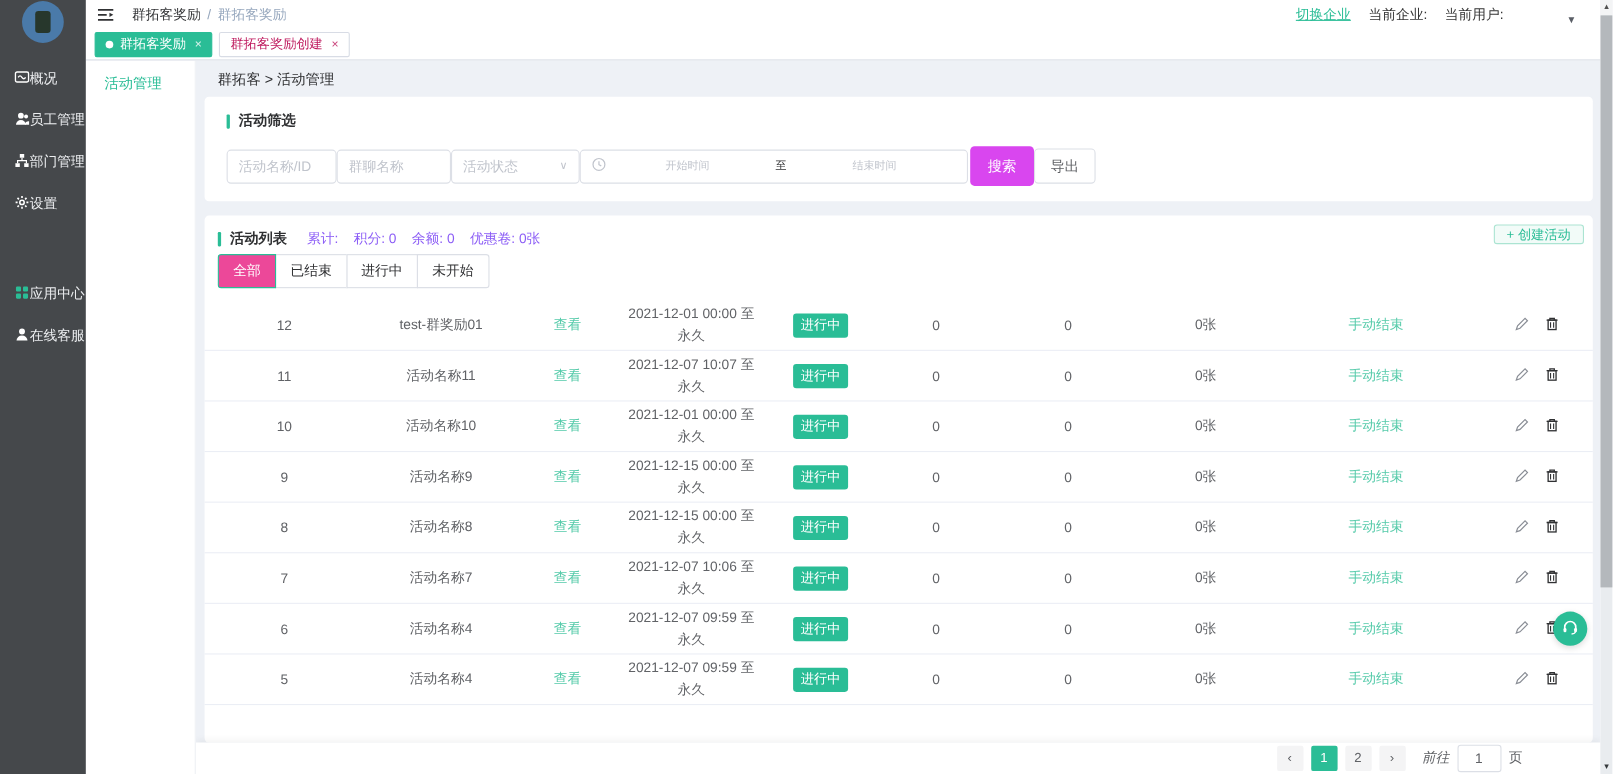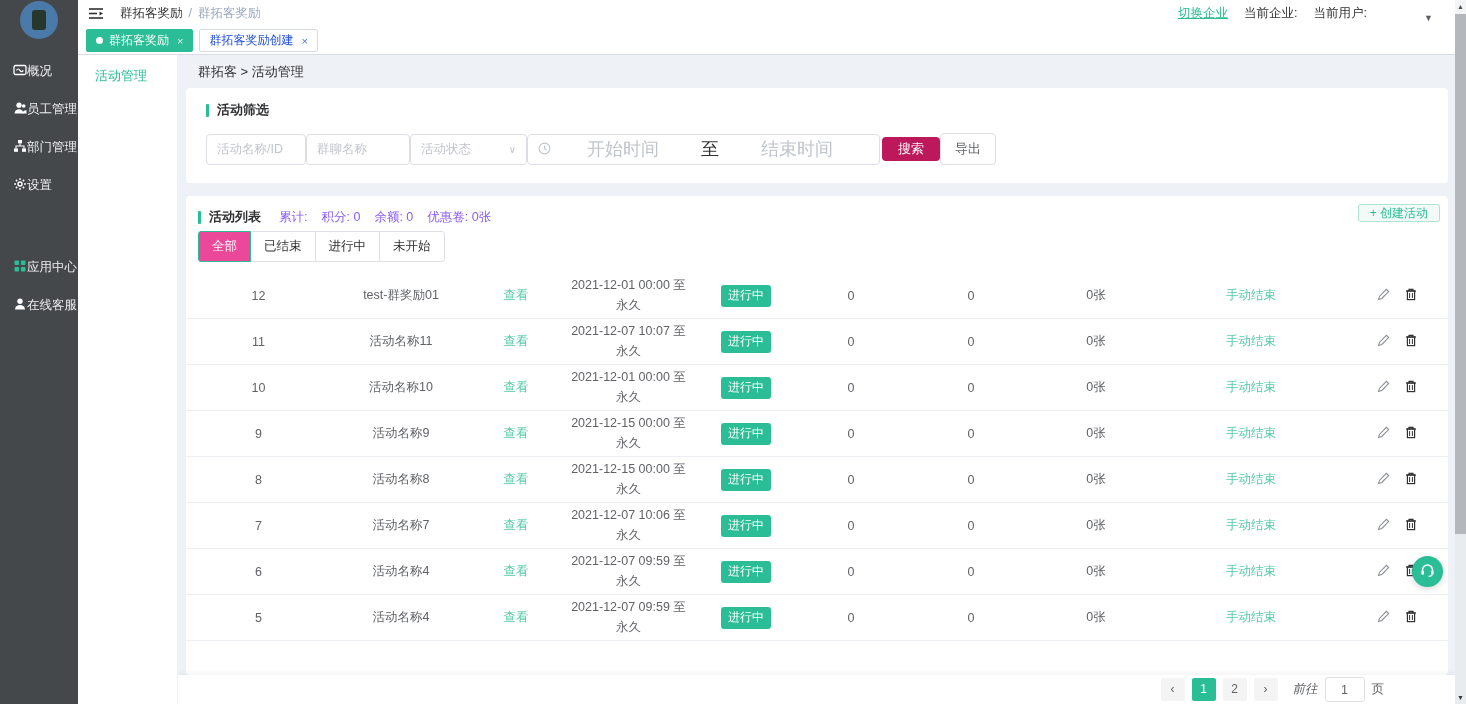--- a/index.html
+++ b/index.html
@@ -22,21 +22,21 @@
   .crumbs { margin-left:16px; font-size:12.5px; }
   .crumb-a { color:#303133; }
   .crumb-sep { color:#97a8be; margin:0 6px; }
   .crumb-b { color:#97a8be; }
   .top-right { margin-left:auto; display:flex; align-items:center; gap:16px; margin-right:88px; font-size:12.5px; color:#333; }
   .link-switch { color:#2abd96; text-decoration:underline; cursor:pointer; }
   .user-caret { position:absolute; right:22px; top:13px; font-size:9px; color:#5a5e66; cursor:pointer; }
 
   
   .tabbar { position:absolute; left:78px; top:27px; right:11px; height:28px; background:#fff; border-bottom:1px solid #d8dce5; display:flex; align-items:center; padding-left:8px; gap:6px; z-index:4; }
-  .tab { height:23px; display:inline-flex; align-items:center; gap:6px; padding:0 9px; font-size:12px; border:1px solid #d8dce5; background:#fff; color:#1d4ed8; border-radius:2px; cursor:pointer; }
+  .tab { height:23px; display:inline-flex; align-items:center; gap:6px; padding:0 9px; font-size:12px; border:1px solid #d8dce5; background:#fff; color:#be185d; border-radius:2px; cursor:pointer; }
   .tab.active { background:#2abd96; border-color:#2abd96; color:#fff; }
   .tab .dot { width:7px; height:7px; border-radius:50%; background:#fff; }
   .tab .close { font-size:11px; opacity:.8; margin-left:2px; }
 
   
   .subsidebar { position:absolute; left:78px; top:55px; width:100px; bottom:0; background:#fff; border-right:1px solid #eef0f4; z-index:3; }
   .subsidebar .item { padding:12px 0 0 17px; color:#2abd96; font-size:13px; cursor:pointer; }
 
   
   .main { position:absolute; left:178px; top:55px; right:11px; bottom:0; background:#eef1f6; }
@@ -47,24 +47,24 @@
   .section-title { display:flex; align-items:center; gap:8px; font-size:13px; font-weight:bold; color:#303133; }
   .green-bar { width:3px; height:13px; background:#2abd96; border-radius:1px; }
 
   .filter-row { display:flex; align-items:center; margin-top:14px; }
   .f-input { height:31px; border:1px solid #dcdfe6; border-radius:4px; font-size:12.5px; padding:0 10px; color:#606266; outline:none; }
   .f-input::placeholder { color:#c0c4cc; }
   .in-name { width:100px; }
   .in-group { width:104px; }
   .f-select { width:117px; height:31px; border:1px solid #dcdfe6; border-radius:4px; display:flex; align-items:center; justify-content:space-between; padding:0 10px; color:#c0c4cc; font-size:12.5px; cursor:pointer; }
   .f-select .chev { color:#c0c4cc; font-size:10px; }
-  .f-daterange { width:353px; height:31px; border:1px solid #dcdfe6; border-radius:4px; display:flex; align-items:center; padding:0 10px; font-size:18px; color:#c0c4cc; cursor:pointer; }
+  .f-daterange { width:353px; height:31px; border:1px solid #dcdfe6; border-radius:4px; display:flex; align-items:center; padding:0 10px; font-size:10px; color:#c0c4cc; cursor:pointer; }
   .f-daterange .ph { flex:1; text-align:center; }
   .f-daterange .to { color:#303133; padding:0 6px; }
-  .btn-search { margin-left:2px; background:#be185d; color:#fff; border:none; height:24px; padding:0 16px; border-radius:4px; font-size:13px; cursor:pointer; }
+  .btn-search { margin-left:2px; background:#d946ef; color:#fff; border:none; height:36px; padding:0 16px; border-radius:4px; font-size:13px; cursor:pointer; }
   .btn-export { background:#fff; border:1px solid #dcdfe6; color:#606266; height:32px; padding:0 14px; border-radius:4px; font-size:13px; cursor:pointer; }
 
   .list-header { position:absolute; top:12px; left:12px; display:flex; align-items:center; gap:18px; }
   .stats { display:flex; gap:14px; font-size:12.5px; font-weight:normal; color:#8b5cf6; }
   .btn-create { position:absolute; top:8px; right:8px; height:18px; padding:0 11px; background:#f2fbf8; border:1px solid #abe4d2; color:#2abd96; font-size:12px; border-radius:3px; cursor:pointer; }
 
   .filter-tabs { position:absolute; top:35px; left:12px; display:flex; }
   .ftab { padding:0 13px; height:31px; line-height:29px; text-align:center; border:1px solid #dcdfe6; background:#fff; color:#303133; font-size:12.5px; margin-left:-1px; cursor:pointer; }
   .ftab:first-child { border-radius:3px 0 0 3px; margin-left:0; }
   .ftab:last-child { border-radius:0 3px 3px 0; }

